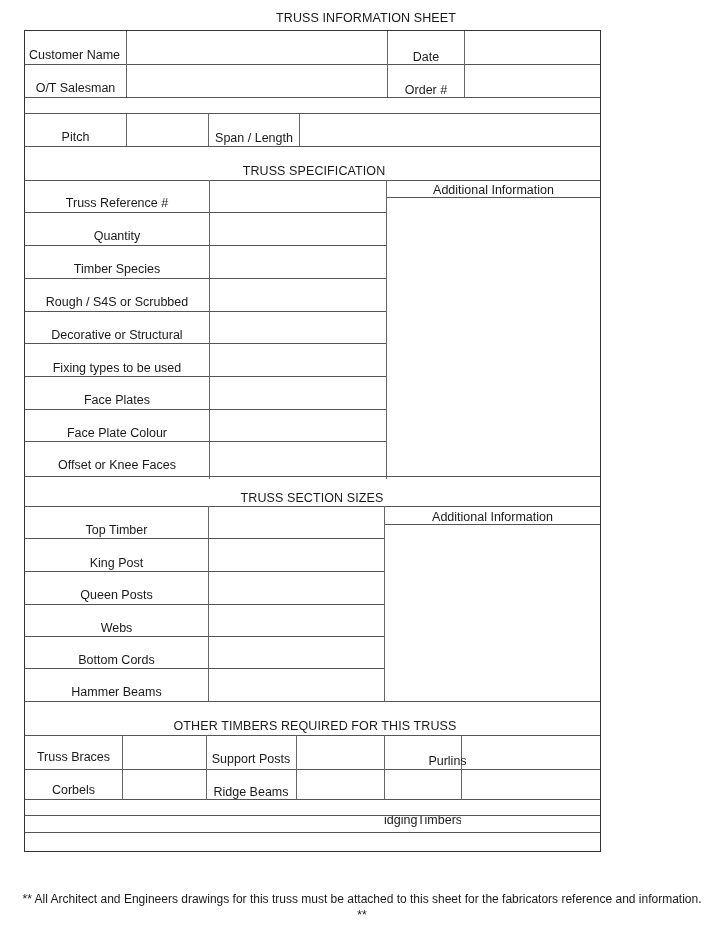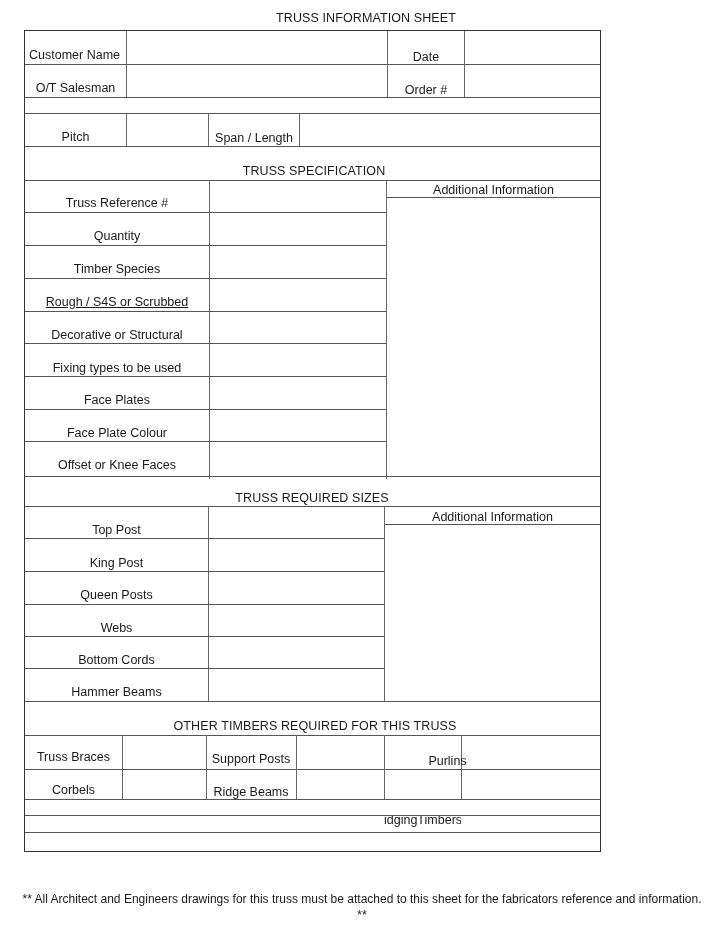--- a/index.html
+++ b/index.html
@@ -68,51 +68,51 @@
 <div class="h" style="left:25px;width:361px;top:409px;"></div>
 <div class="h" style="left:25px;width:361px;top:441px;"></div>
 <div class="h" style="left:25px;width:575px;top:476px;"></div>
 
 <div class="abs lbl c" style="left:25px;width:184px;top:196px;">Truss Reference #</div>
 <div class="field" style="left:211px;top:182px;width:174px;height:29px;"></div>
 <div class="abs lbl c" style="left:25px;width:184px;top:229px;">Quantity</div>
 <div class="field" style="left:211px;top:214px;width:174px;height:30px;"></div>
 <div class="abs lbl c" style="left:25px;width:184px;top:262px;">Timber Species</div>
 <div class="field" style="left:211px;top:247px;width:174px;height:30px;"></div>
-<div class="abs lbl c" style="left:25px;width:184px;top:295px;text-decoration:underline;">Rough / S4S or Scrubbed</div>
+<div class="abs lbl c" style="left:25px;width:184px;top:295px;">Rough / S4S or Scrubbed</div>
 <div class="field" style="left:211px;top:280px;width:174px;height:30px;"></div>
 <div class="abs lbl c" style="left:25px;width:184px;top:328px;">Decorative or Structural</div>
 <div class="field" style="left:211px;top:313px;width:174px;height:29px;"></div>
 <div class="abs lbl c" style="left:25px;width:184px;top:361px;">Fixing types to be used</div>
 <div class="field" style="left:211px;top:345px;width:174px;height:30px;"></div>
 <div class="abs lbl c" style="left:25px;width:184px;top:393px;">Face Plates</div>
 <div class="field" style="left:211px;top:378px;width:174px;height:30px;"></div>
 <div class="abs lbl c" style="left:25px;width:184px;top:426px;">Face Plate Colour</div>
 <div class="field" style="left:211px;top:411px;width:174px;height:29px;"></div>
 <div class="abs lbl c" style="left:25px;width:184px;top:458px;">Offset or Knee Faces</div>
 <div class="field" style="left:211px;top:443px;width:174px;height:32px;"></div>
 
-<div class="abs title c" style="left:207px;width:210px;top:491px;">TRUSS REQUIRED SIZES</div>
+<div class="abs title c" style="left:207px;width:210px;top:491px;">TRUSS SECTION SIZES</div>
 <div class="h" style="left:25px;width:575px;top:506px;"></div>
 
 <div class="v" style="left:208px;top:506px;height:195px;"></div>
 <div class="v" style="left:384px;top:506px;height:195px;"></div>
 
 <div class="abs lbl c" style="left:385px;width:215px;top:510px;">Additional Information</div>
 <div class="h" style="left:385px;width:215px;top:524px;"></div>
 <div class="field" style="left:387px;top:526px;width:211px;height:173px;"></div>
 
 <div class="h" style="left:25px;width:359px;top:538px;"></div>
 <div class="h" style="left:25px;width:359px;top:571px;"></div>
 <div class="h" style="left:25px;width:359px;top:604px;"></div>
 <div class="h" style="left:25px;width:359px;top:636px;"></div>
 <div class="h" style="left:25px;width:359px;top:668px;"></div>
 <div class="h" style="left:25px;width:575px;top:701px;"></div>
 
-<div class="abs lbl c" style="left:25px;width:183px;top:523px;">Top Post</div>
+<div class="abs lbl c" style="left:25px;width:183px;top:523px;">Top Timber</div>
 <div class="field" style="left:210px;top:508px;width:173px;height:29px;"></div>
 <div class="abs lbl c" style="left:25px;width:183px;top:556px;">King Post</div>
 <div class="field" style="left:210px;top:540px;width:173px;height:30px;"></div>
 <div class="abs lbl c" style="left:25px;width:183px;top:588px;">Queen Posts</div>
 <div class="field" style="left:210px;top:573px;width:173px;height:30px;"></div>
 <div class="abs lbl c" style="left:25px;width:183px;top:621px;">Webs</div>
 <div class="field" style="left:210px;top:606px;width:173px;height:29px;"></div>
 <div class="abs lbl c" style="left:25px;width:183px;top:653px;">Bottom Cords</div>
 <div class="field" style="left:210px;top:638px;width:173px;height:29px;"></div>
 <div class="abs lbl c" style="left:25px;width:183px;top:685px;">Hammer Beams</div>

